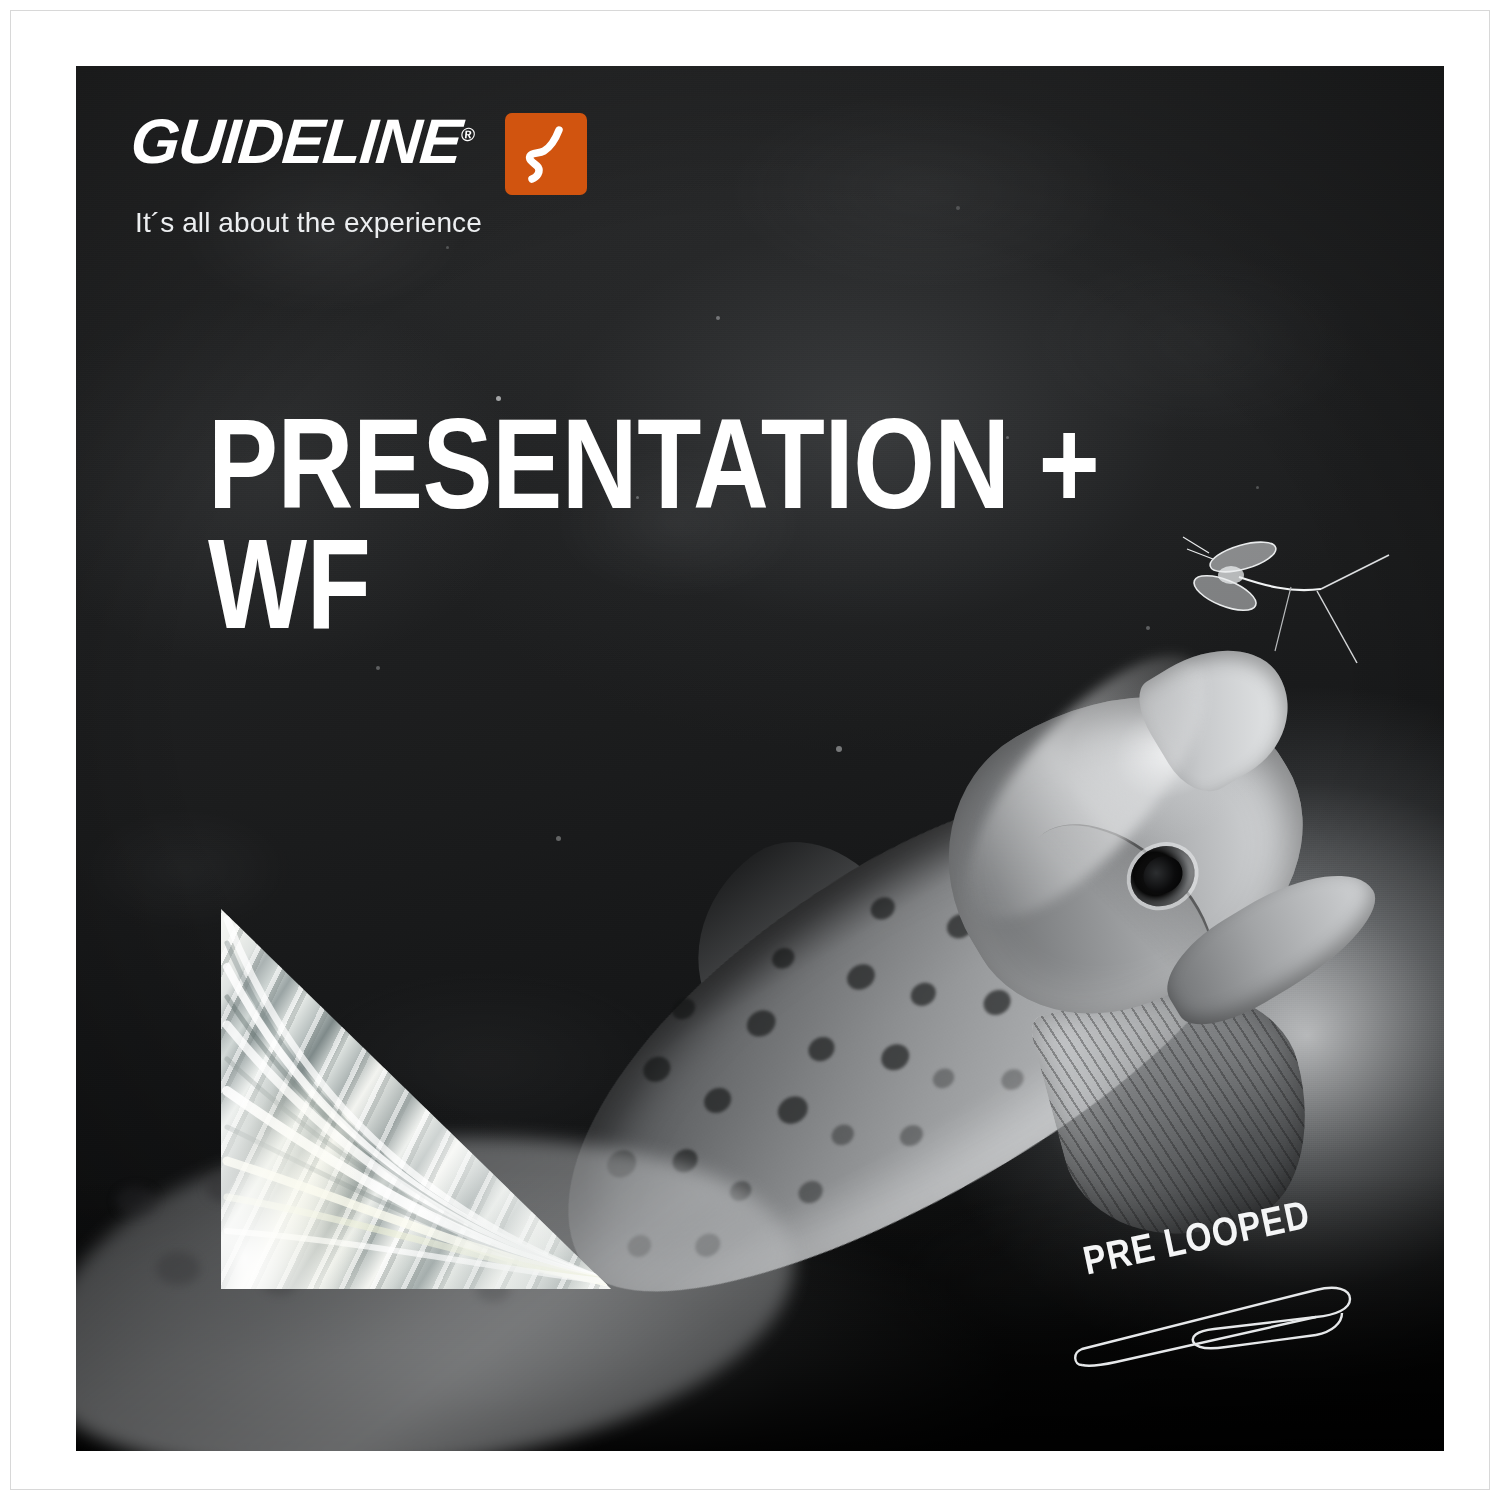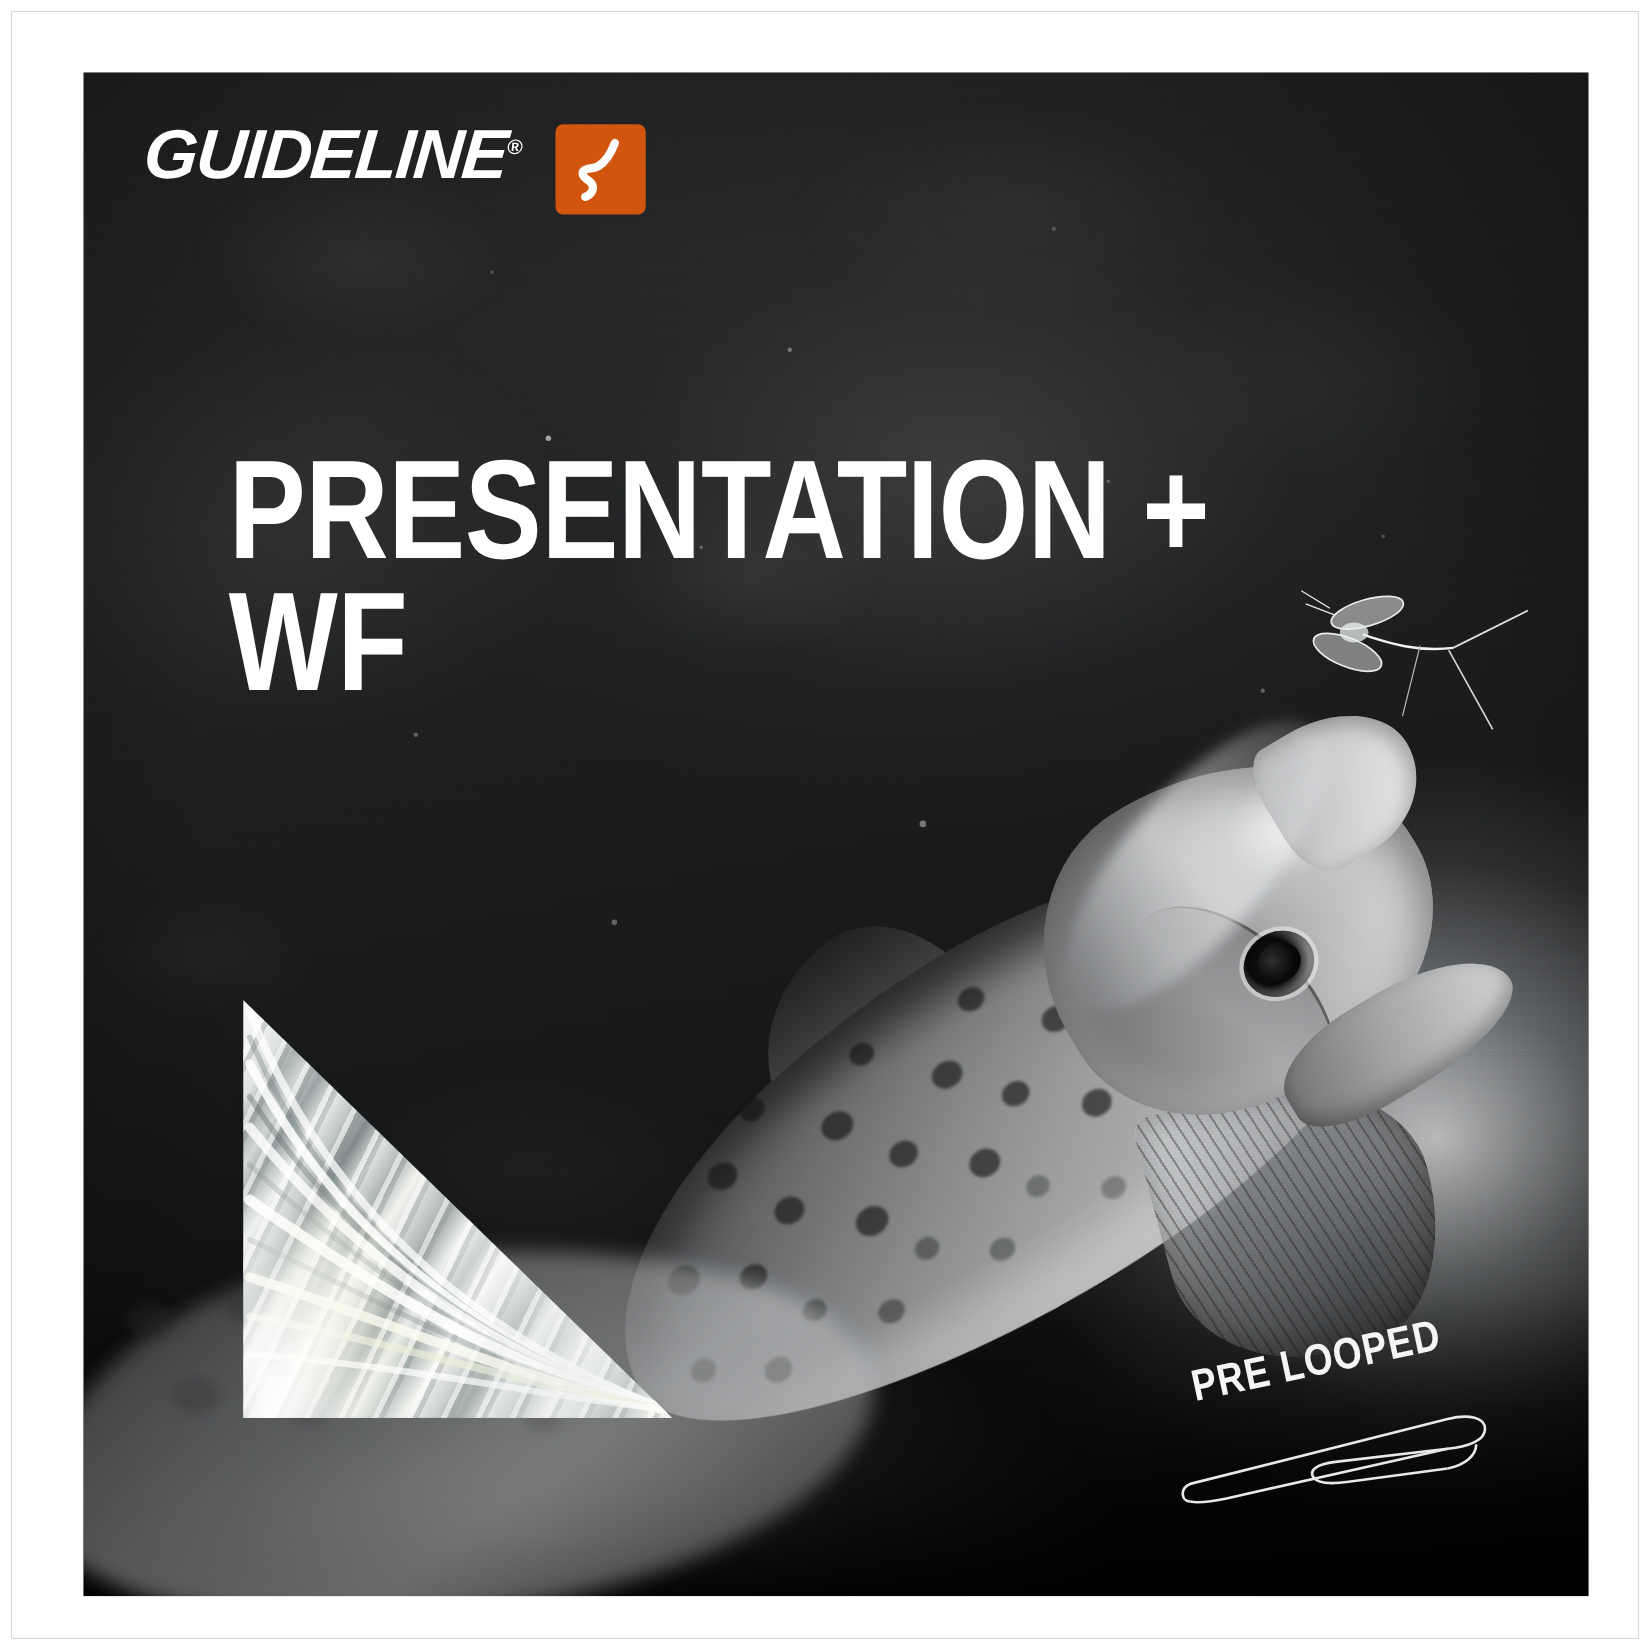--- a/index.html
+++ b/index.html
@@ -363,20 +363,21 @@
 
       <div class="logo-block">
         <div class="logo-row">
           <div class="wordmark"><span>GUIDELINE</span><span class="reg">®</span></div>
           <div class="logo-mark" style="background:#D1540F;">
             <svg width="56" height="62" viewBox="0 0 56 62" aria-hidden="true">
               <path d="M41 7 C 36 20, 31 25, 26 28 C 21 31, 14 29, 12 33 C 10 38, 17 40, 20 44 C 23 49, 19 54, 14 56" fill="none" stroke="#ffffff" stroke-width="7.5" stroke-linecap="round" stroke-linejoin="round"></path>
             </svg>
           </div>
         </div>
+        <div class="tagline">It´s all about the experience</div>
       </div>
 
       <div class="headline">
         <span class="ln">PRESENTATION +</span>
         <span class="ln">WF</span>
       </div>
 
       <div class="pre-looped">
         <div class="pl-text">PRE LOOPED</div>
         <svg class="pl-svg" width="310" height="110" viewBox="0 0 310 110" aria-hidden="true">

